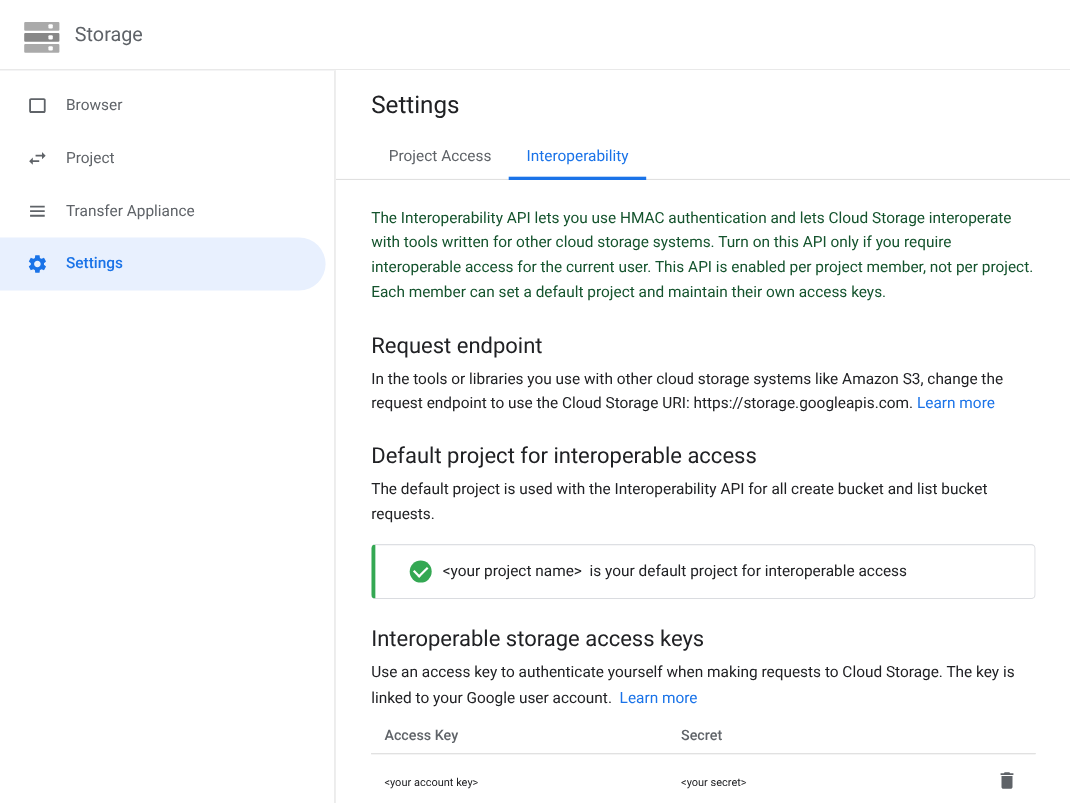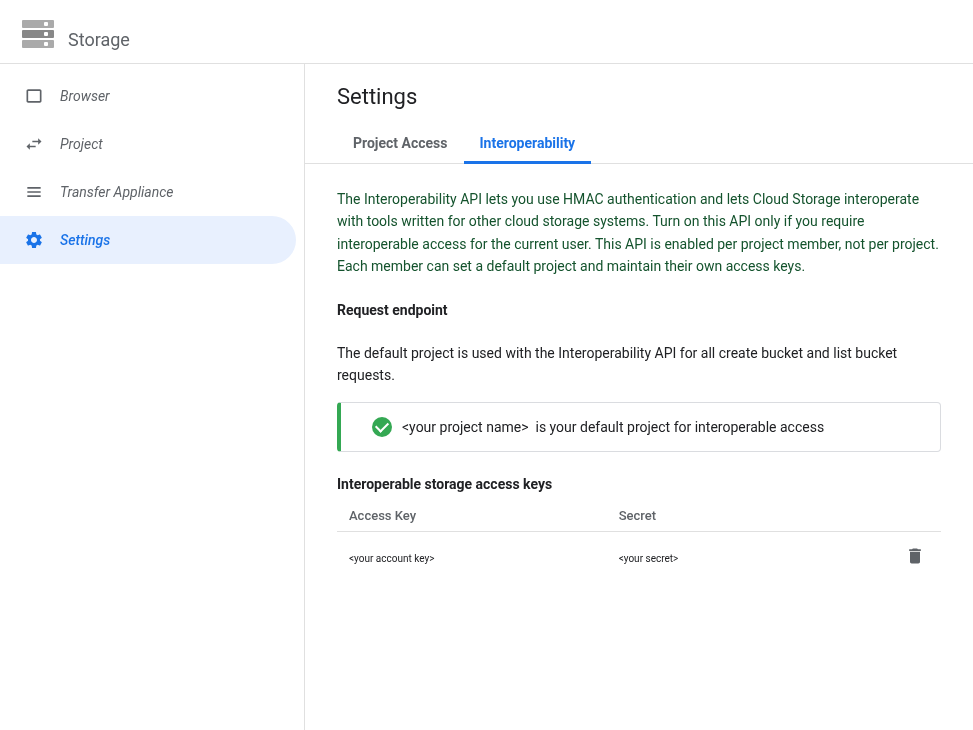--- a/index.html
+++ b/index.html
@@ -9,21 +9,21 @@
       height: 64px;
       background: #fff;
       border-bottom: 1px solid #e0e0e0;
       display: flex;
       align-items: center;
       padding: 0 20px;
       flex-shrink: 0;
     }
     .top-bar-logo {
       display: flex;
-      align-items: flex-end;
+      align-items: center;
       gap: 12px;
     }
     .storage-icon {
       width: 36px;
       height: 36px;
     }
     .top-bar-title {
       font-size: 18px;
       color: #5f6368;
       font-weight: 400;
@@ -47,21 +47,20 @@
       display: flex;
       align-items: center;
       gap: 16px;
       padding: 0 24px;
       height: 48px;
       cursor: pointer;
       color: #5f6368;
       font-size: 14px;
       border-radius: 0 24px 24px 0;
       margin-right: 8px;
-      font-style: italic;
     }
     .nav-item.active {
       background: #e8f0fe;
       color: #1a73e8;
       font-weight: 500;
     }
     .nav-item .nav-icon {
       width: 20px;
       height: 20px;
       flex-shrink: 0;
@@ -96,42 +95,42 @@
       display: flex;
       gap: 0;
     }
     .tab {
       padding: 10px 16px;
       font-size: 14px;
       color: #5f6368;
       cursor: pointer;
       border-bottom: 3px solid transparent;
       margin-bottom: -1px;
-      font-weight: 700;
+      font-weight: 400;
     }
     .tab.active {
       color: #1a73e8;
       border-bottom-color: #1a73e8;
     }
 
     .content-area {
       padding: 24px 32px;
     }
 
     .description-text {
       font-size: 14px;
       color: #14532d;
       line-height: 1.6;
       max-width: 620px;
       margin-bottom: 24px;
     }
 
     .section-title {
-      font-size: 14px;
-      font-weight: 700;
+      font-size: 20px;
+      font-weight: 400;
       color: #202124;
       margin-bottom: 8px;
     }
 
     .section-text {
       font-size: 14px;
       color: #202124;
       line-height: 1.6;
       max-width: 620px;
       margin-bottom: 4px;
@@ -294,36 +293,45 @@
         <div class="tab active">Interoperability</div>
       </div>
     </div>
 
     <div class="content-area">
 
       <p class="description-text">The Interoperability API lets you use HMAC authentication and lets Cloud Storage interoperate with tools written for other cloud storage systems. Turn on this API only if you require interoperable access for the current user. This API is enabled per project member, not per project. Each member can set a default project and maintain their own access keys.</p>
 
       <div class="section">
         <div class="section-title">Request endpoint</div>
+        <p class="section-text">
+          <span>In the tools or libraries you use with other cloud storage systems like Amazon S3, change the request endpoint to use the Cloud Storage URI: https://storage.googleapis.com.</span>
+          <a class="link" href="#">Learn more</a>
+        </p>
       </div>
 
       <div class="section">
+        <div class="section-title">Default project for interoperable access</div>
         <p class="section-text">The default project is used with the Interoperability API for all create bucket and list bucket requests.</p>
 
         <div class="project-box">
           <div class="check-circle"></div>
           <span class="project-text">
             <span class="project-name">&lt;your project name&gt;</span>
             &nbsp;<span>is your default project for interoperable access</span>
           </span>
         </div>
       </div>
 
       <div class="section">
         <div class="section-title">Interoperable storage access keys</div>
+        <p class="section-text">
+          <span>Use an access key to authenticate yourself when making requests to Cloud Storage. The key is linked to your Google user account.</span>
+          &nbsp;<a class="link" href="#">Learn more</a>
+        </p>
 
         <table class="keys-table">
           <thead>
             <tr>
               <th>Access Key</th>
               <th>Secret</th>
               <th></th>
             </tr>
           </thead>
           <tbody>

